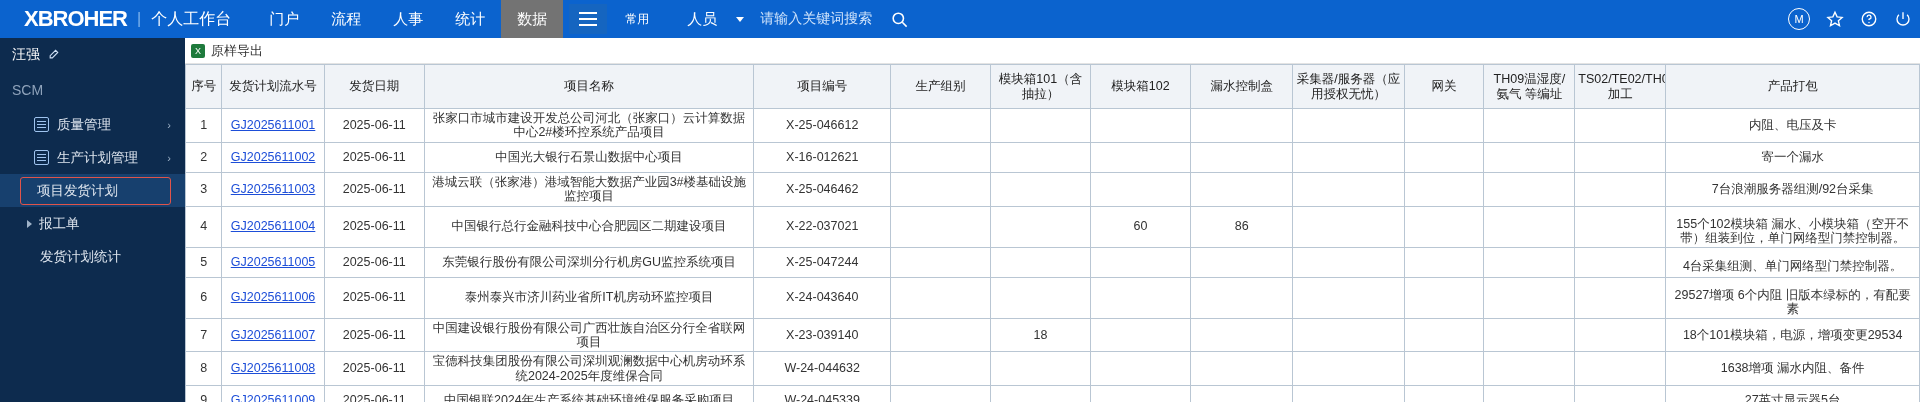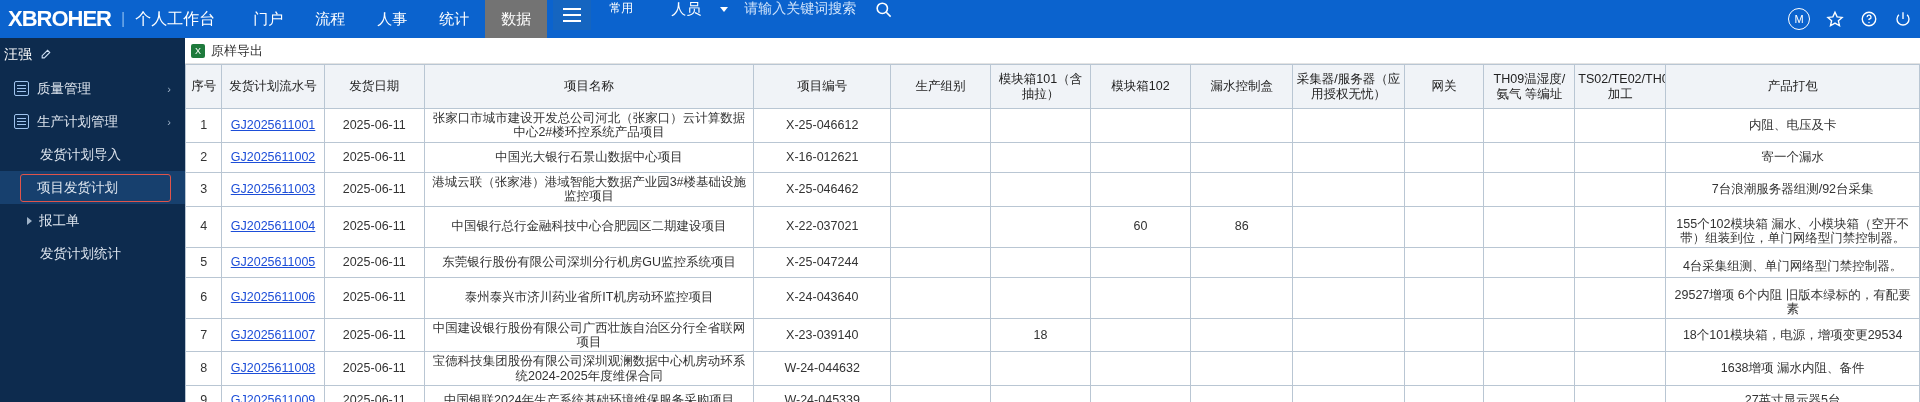--- a/index.html
+++ b/index.html
@@ -10,28 +10,28 @@
     font-size:13px;
     color:#333;
     background:#fff;
     overflow:hidden;
   }
   
   .topbar {
     height:38px; background:#0B63CE; display:flex; align-items:center;
     color:#fff; position:relative;
   }
-  .logo-wrap { display:flex; align-items:center; height:38px; padding-left:8px;text-align:center; }
+  .logo-wrap { display:flex; align-items:center; height:38px; padding-left:24px;text-align:center; }
   .logo-x {
     font-weight:bold; font-size:22px; letter-spacing:-1px;
     font-family:"Liberation Sans", sans-serif; color:#fff;
   }
   .logo-div { margin:0 10px; color:#7fb4ec; font-size:16px; }
   .logo-title { font-size:16px; color:#fff; }
-  .top-nav { display:flex; align-items:flex-start; height:38px; margin-left:22px; }
+  .top-nav { display:flex; align-items:center; height:38px; margin-left:22px; }
   .top-nav .item {
     padding:0 16px; height:38px; line-height:38px; font-size:15px; color:#fff; cursor:pointer;
   }
   .top-nav .item.active { background:#737373; }
   .hamburger {
     width:38px; height:30px; background:#1565c0; display:flex; flex-direction:column;
     justify-content:center; align-items:center; gap:4px; margin:0 6px; cursor:pointer;
   }
   .hamburger i { display:block; width:18px; height:2px; background:#fff; }
   .common-btn { font-size:12px; padding:0 12px; cursor:pointer; }
@@ -42,27 +42,27 @@
   .top-right { position:absolute; right:8px; top:0; height:38px; display:flex; align-items:center; gap:16px; }
   .circ {
     width:22px;height:22px;border:1.6px solid #fff;border-radius:50%;
     display:flex;align-items:center;justify-content:center;font-size:11px;color:#fff;
   }
   .ico-btn { cursor:pointer; display:flex; align-items:center; }
   
   .body-wrap { display:flex; height:364px; }
   .sidebar { width:185px; background:#0d2b4e; color:#cfd8e3; flex:0 0 185px; }
   .sb-user {
-    height:34px; display:flex; align-items:center; padding:0 4px; gap:8px;
+    height:34px; display:flex; align-items:center; padding:0 12px; gap:8px;
     color:#fff; font-size:14px; background:#0d2b4e;
   }
   .sb-scm { height:36px; display:flex; align-items:center; padding:0 12px; color:#8fa3bb; font-size:14px; }
   .sb-item {
     height:33px; display:flex; align-items:center; padding:0 14px; gap:8px;
-    font-size:13.5px; color:#dfe6ef; position:relative; cursor:pointer;
+    font-size:13.5px; color:#dfe6ef; position:relative; cursor:pointer;margin-left:20px;
   }
   .sb-item .chev { margin-left:auto; font-size:11px; color:#9fb3c8; }
   .sb-icon {
     width:15px;height:15px;border:1.4px solid #9fc4ef;border-radius:2px;display:inline-block;
     position:relative; flex:0 0 15px;
   }
   .sb-icon:after{content:"";position:absolute;left:2px;top:3px;width:9px;height:1.4px;background:#9fc4ef;box-shadow:0 3px 0 #9fc4ef,0 6px 0 #9fc4ef;}
   .sb-sub { height:33px; display:flex; align-items:center; padding-left:40px; font-size:13.5px; color:#dfe6ef; cursor:pointer; }
   .sb-sub.selected { background:#17406e;padding-left:37px; }
   .sb-sub.selected .sel-box {
@@ -151,37 +151,33 @@
 
   <div class="sidebar">
     <div class="sb-user">
       <span>汪强</span>
       <span>
         <svg width="13" height="13" viewBox="0 0 24 24" fill="none" stroke="#cfe0f5" stroke-width="2">
             <path d="M4 20h4l10-10-4-4L4 16z"></path>
           </svg>
       </span>
     </div>
+    <div class="sb-scm">SCM</div>
 
     <div class="sb-item">
       <span class="sb-icon"></span>
       <span>质量管理</span>
       <span class="chev">›</span>
     </div>
     <div class="sb-item">
       <span class="sb-icon"></span>
       <span>生产计划管理</span>
       <span class="chev">›</span>
     </div>
 
-    <div class="sb-sub-wrap">
-      <div class="sb-sub">
-        <span>发货计划导入</span>
-      </div>
-    </div>
     <div class="sb-sub-wrap">
       <div class="sb-sub selected">
         <span class="sel-box"></span>
         <span>项目发货计划</span>
       </div>
     </div>
     <div class="sb-sub-wrap">
       <div class="sb-sub">
         <span class="tri"></span>
         <span>报工单</span>

